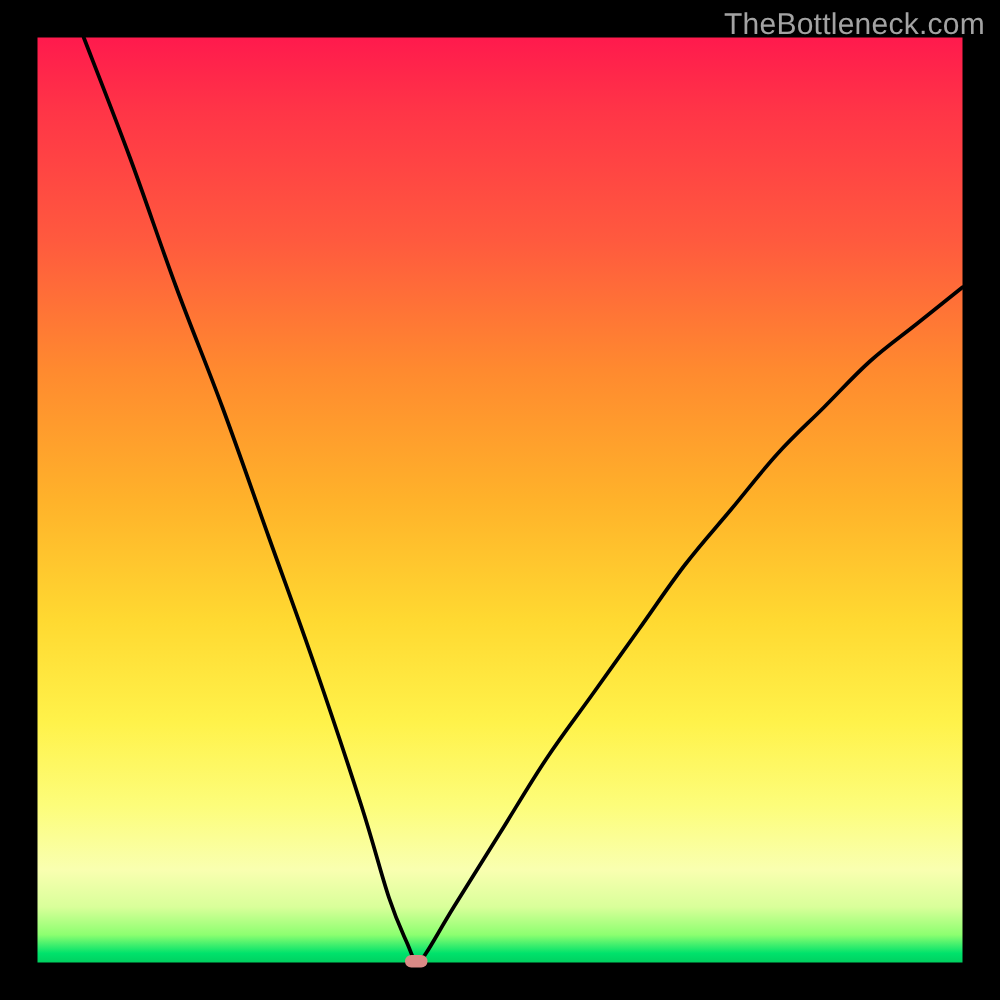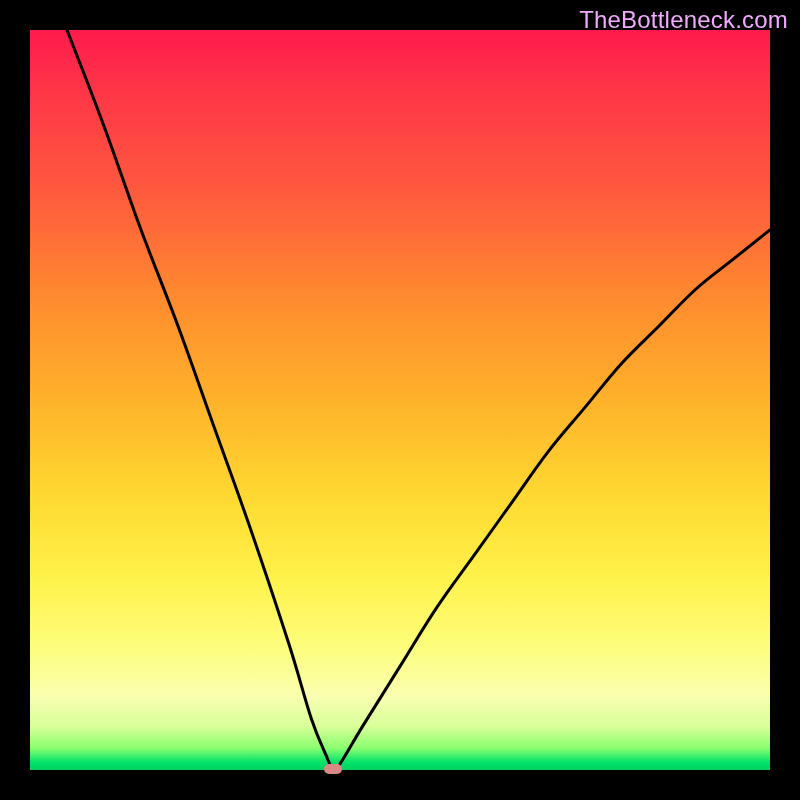--- a/index.html
+++ b/index.html
@@ -40,21 +40,21 @@
       #d9ff9a 94%,
       #8dff70 97%,
       #00e26b 99%,
       #00d060 100%
     );
   }
   .watermark {
     position: absolute;
     top: 6px;
     right: 12px;
-    color: #f0abfc;
+    color: #a3a3a3;
     font-size: 24px;
     font-weight: 500;
     letter-spacing: 0.2px;
     user-select: none;
   }
   svg.curve {
     position: absolute;
     left: 0;
     top: 0;
     width: 740px;

